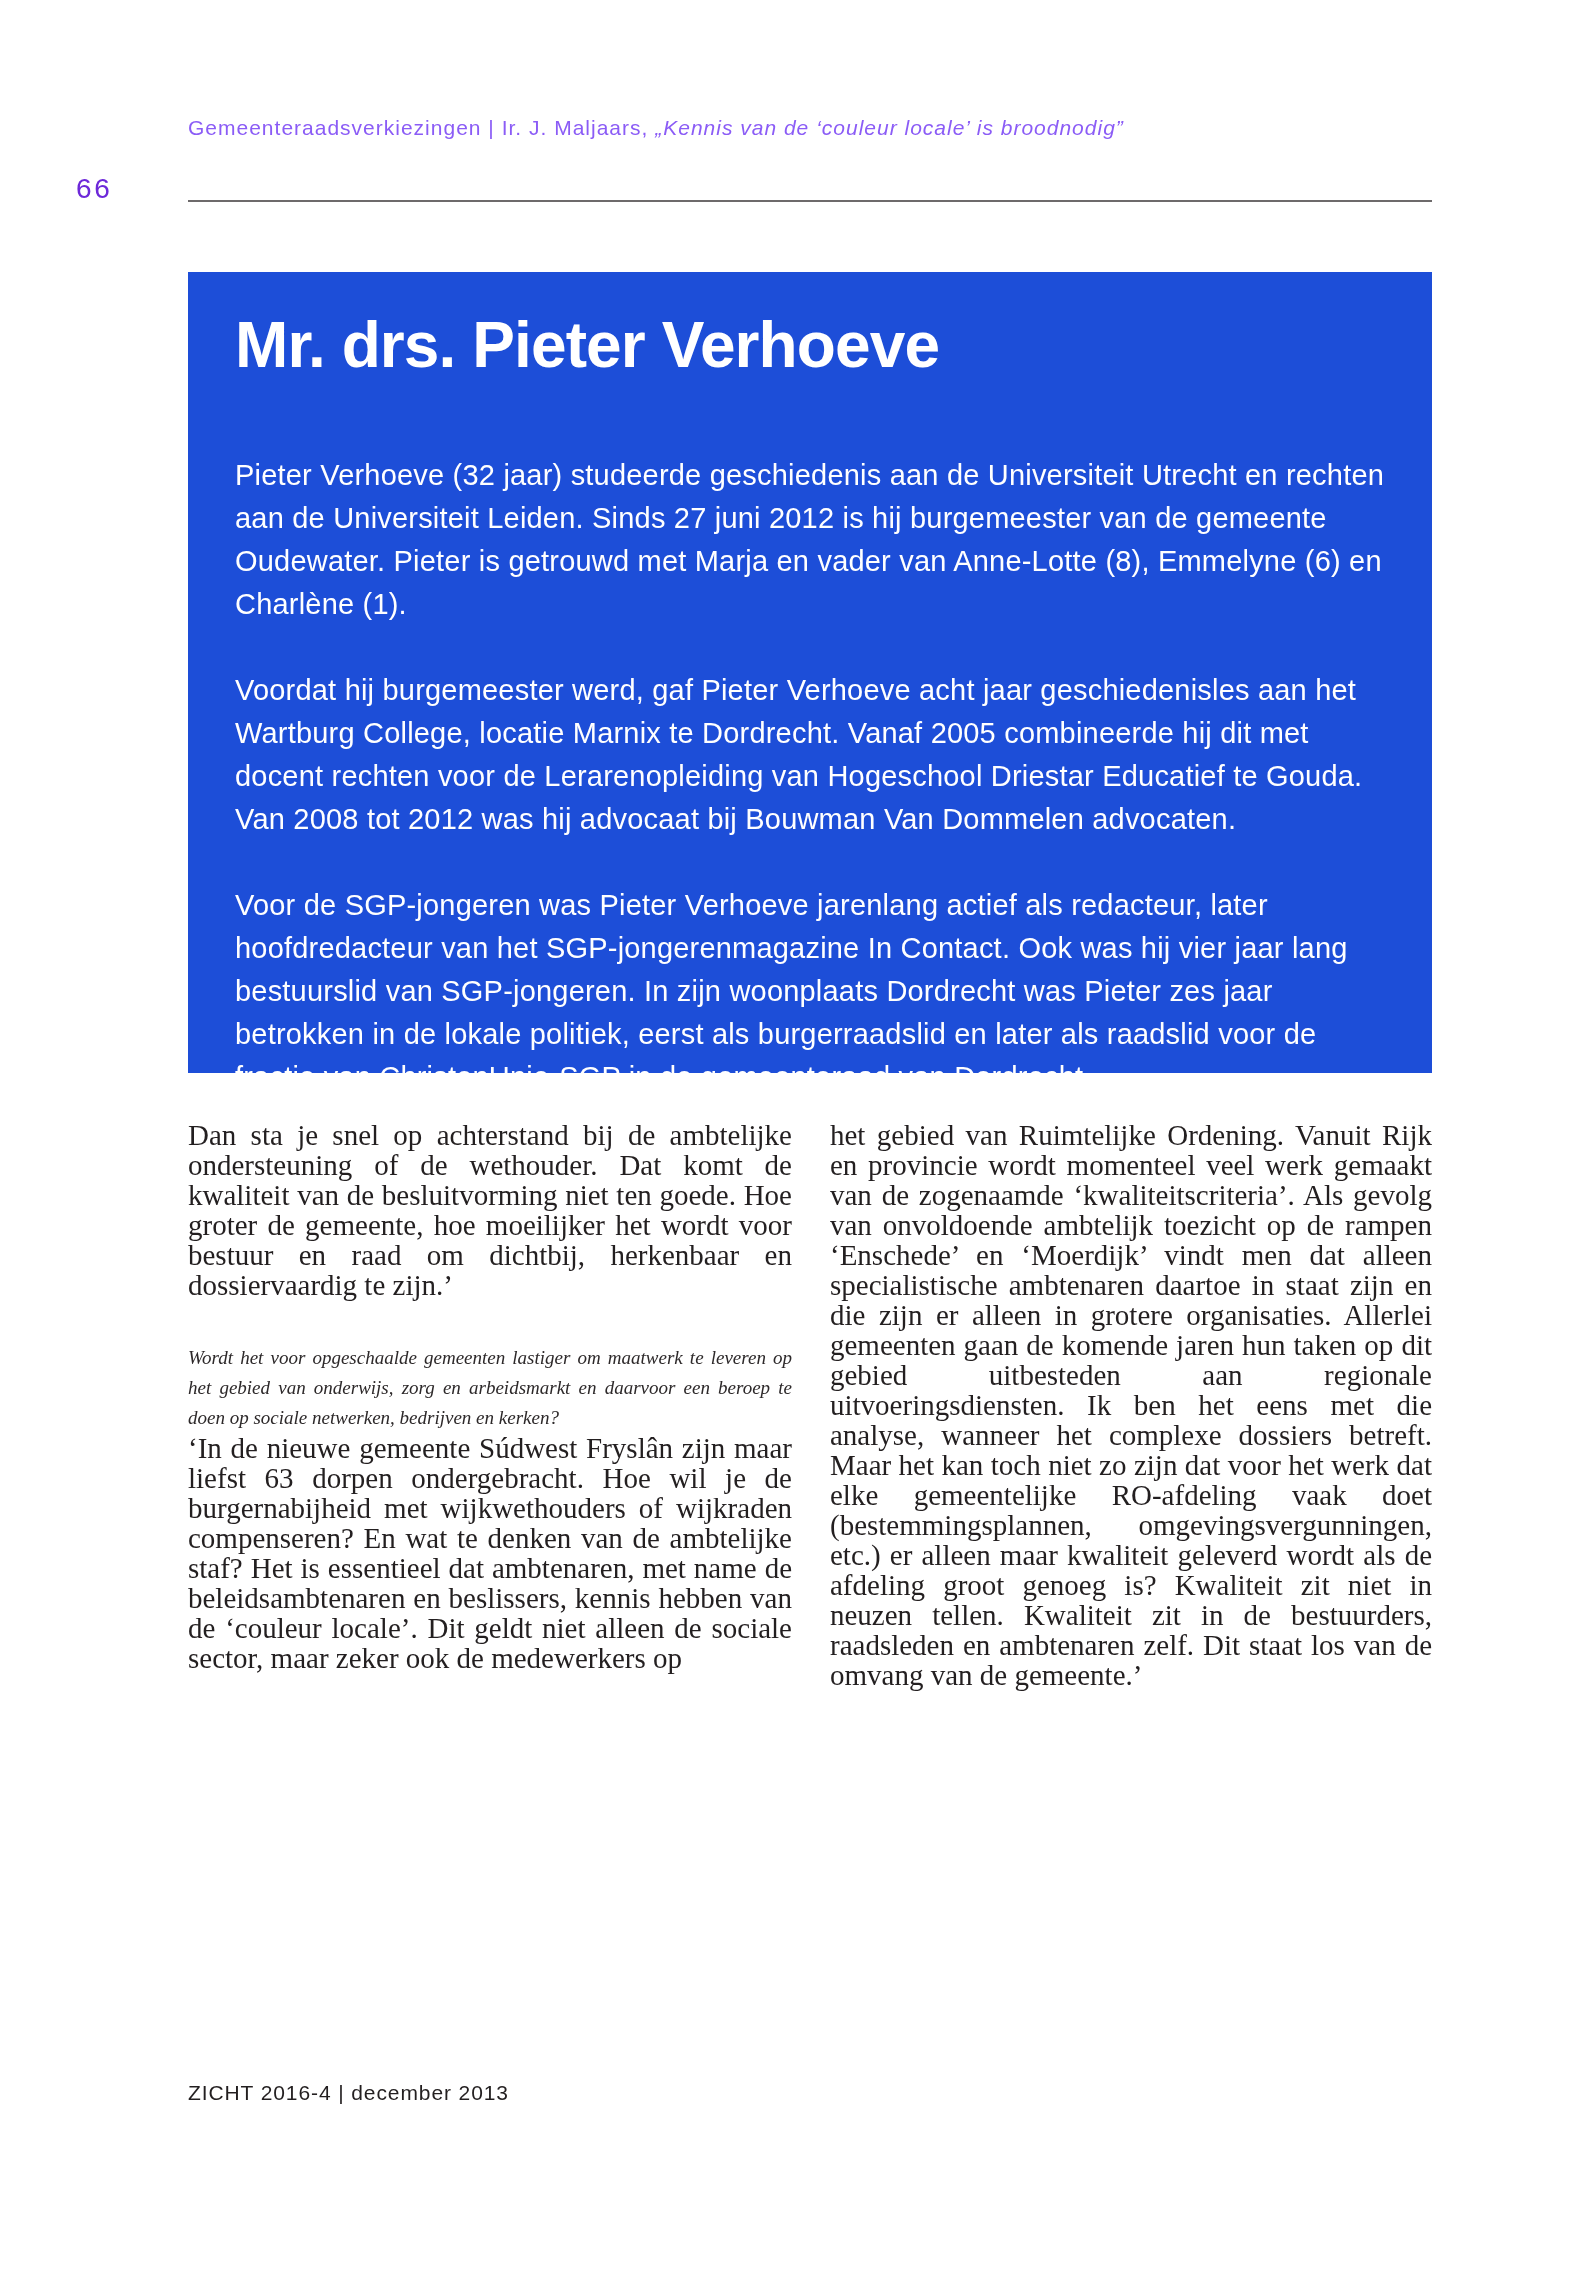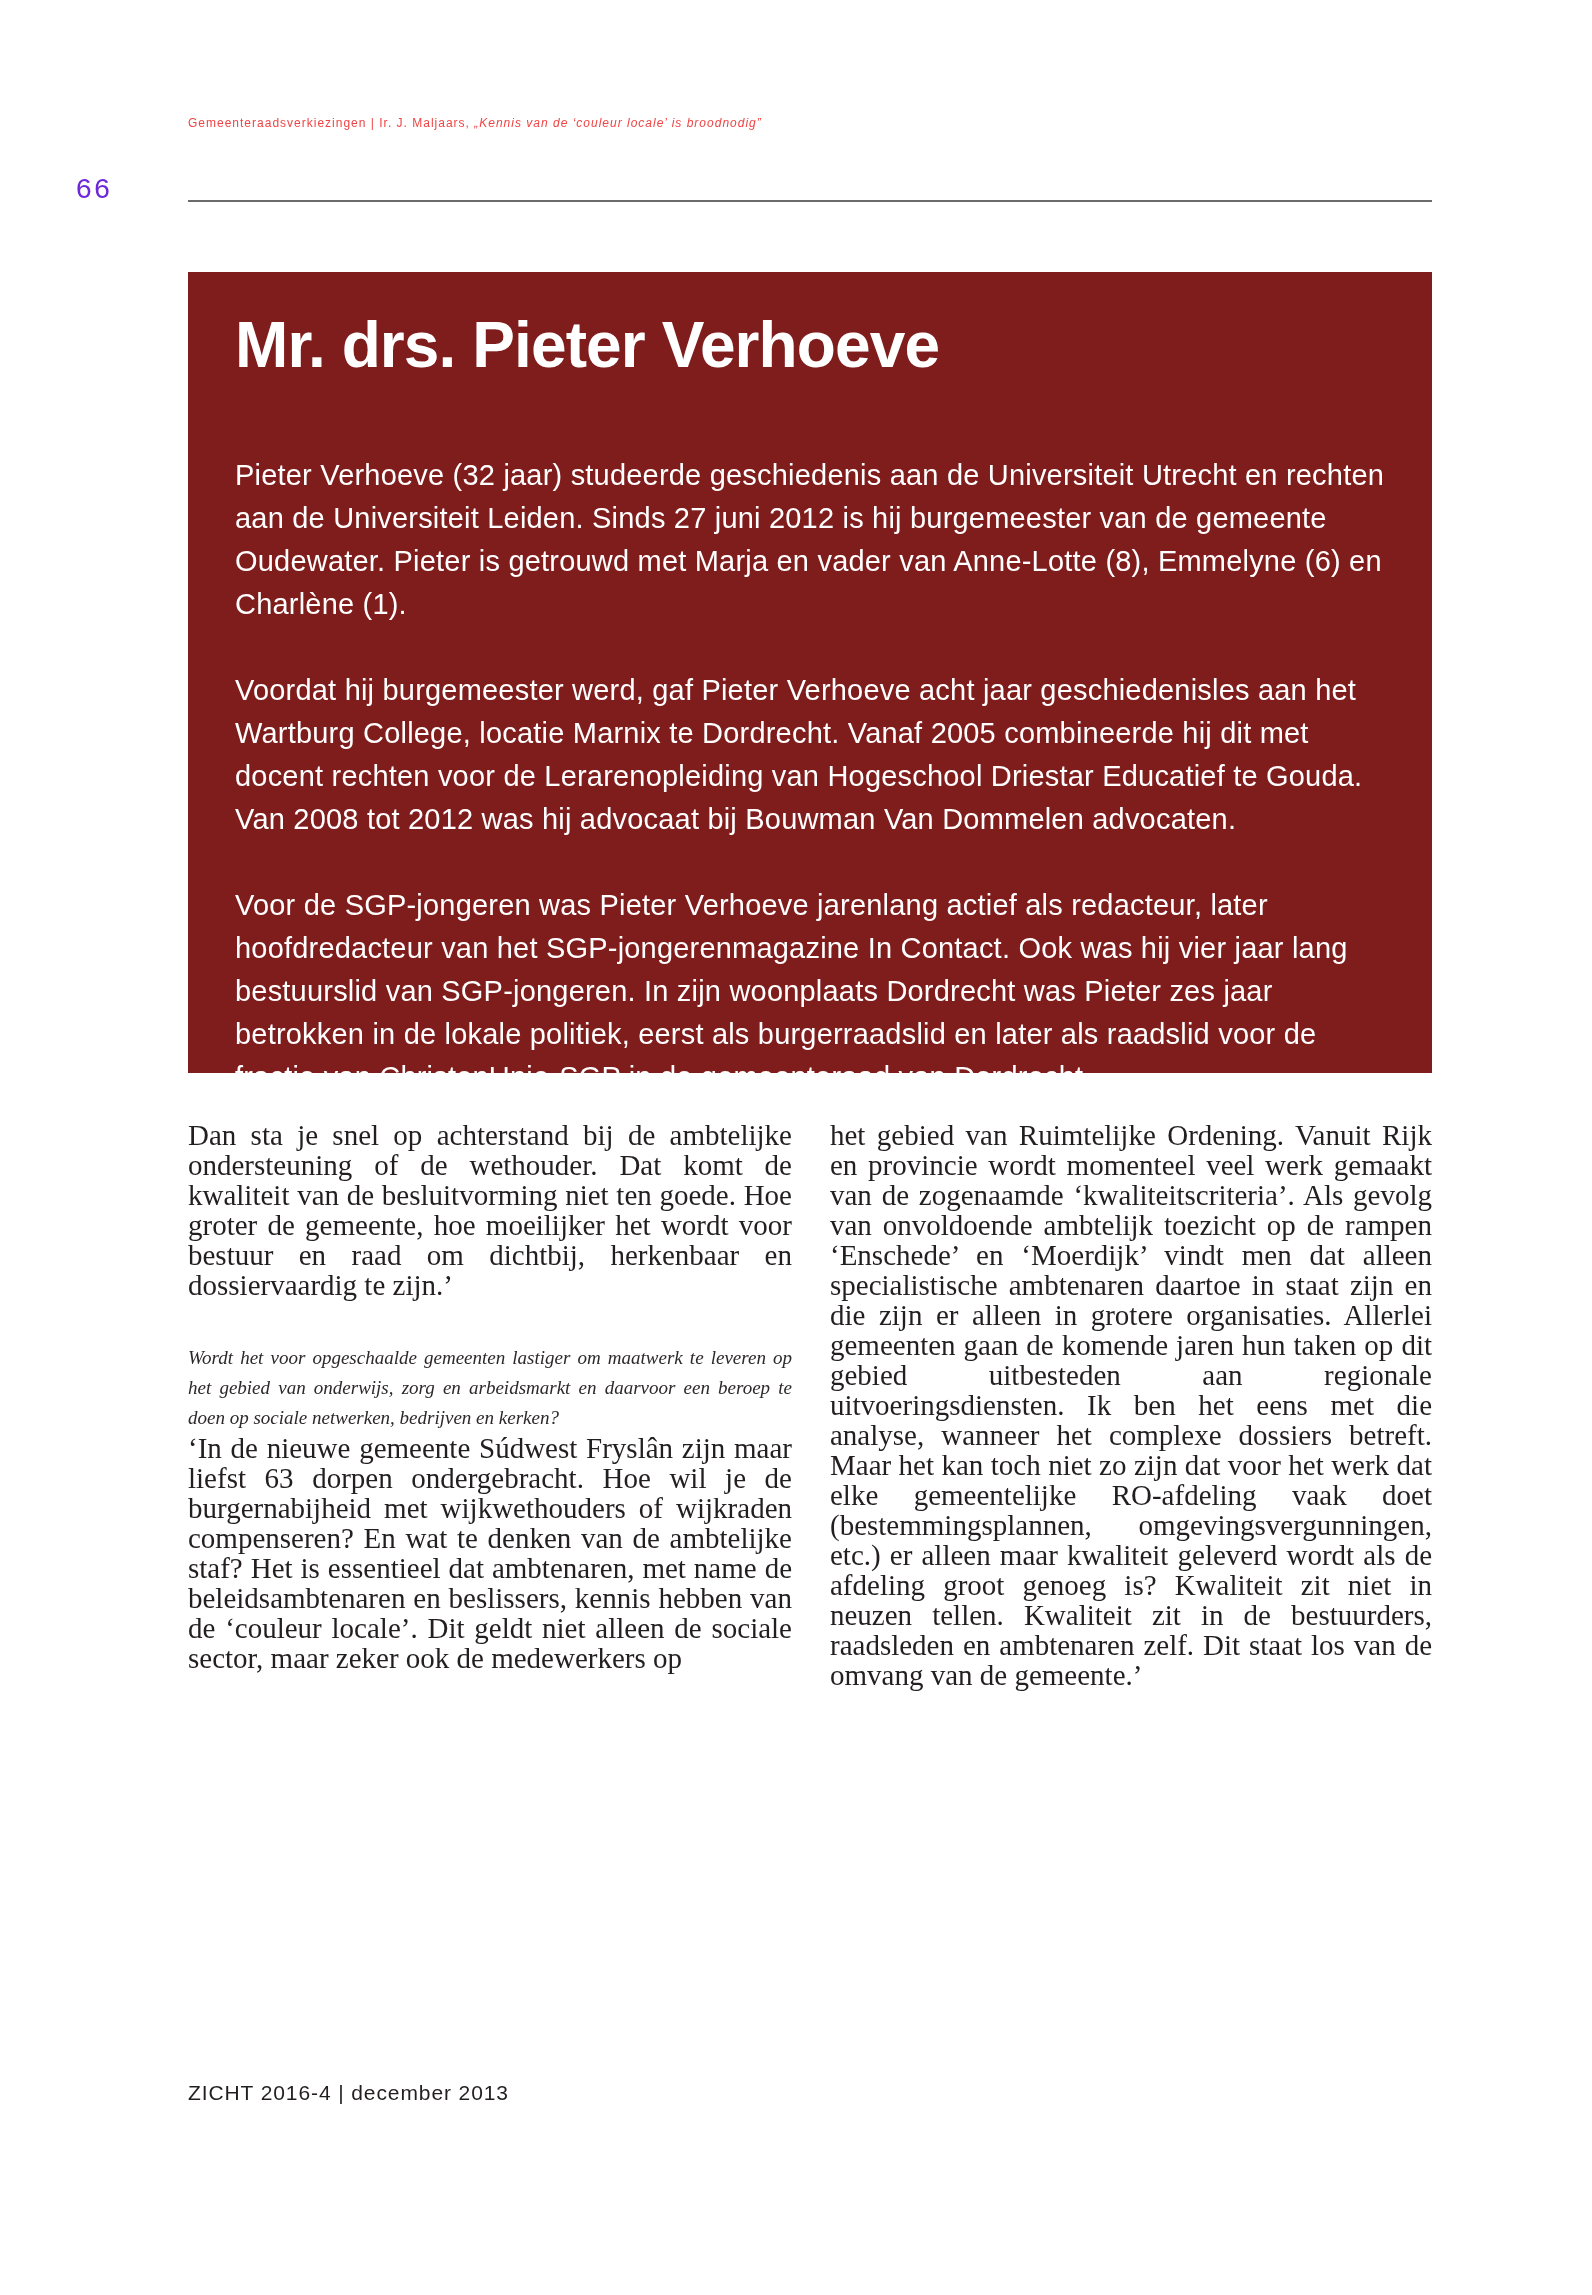--- a/index.html
+++ b/index.html
@@ -1,32 +1,32 @@
 <!DOCTYPE html>
 <html style="font-size:14px"><head>
 <meta charset="utf-8">
 <style>
   html, body { margin: 0; padding: 0; background: #ffffff; }
   body { width: 1592px; height: 2295px; position: relative; overflow: hidden; color: #231f20; }
   .header {
     position: absolute; left: 188px; top: 116px;
-    font-family: "Liberation Sans", sans-serif; font-size: 12px; letter-spacing: 1px;
-    color: #ef4444; white-space: nowrap;
+    font-family: "Liberation Sans", sans-serif; font-size: 21px; letter-spacing: 1px;
+    color: #8b5cf6; white-space: nowrap;
   }
   .header .it { font-style: italic; }
   .page-number {
     position: absolute; left: 76px; top: 173px;
     font-family: "Liberation Sans", sans-serif; font-size: 28px; letter-spacing: 2.6px; color: #6d28d9;
   }
   .rule {
     position: absolute; left: 188px; top: 200px; width: 1244px; height: 1.7px; background: #6d6a6b;
   }
   .bio-box {
     position: absolute; left: 188px; top: 272px; width: 1244px; height: 801px;
-    background: #7f1d1d; box-sizing: border-box; padding: 38px 47px 18px 47px; color: #ffffff;
+    background: #1d4ed8; box-sizing: border-box; padding: 38px 47px 18px 47px; color: #ffffff;
   }
   .bio-title {
     font-family: "Liberation Sans", sans-serif; font-weight: bold; font-size: 64px;
     letter-spacing: -0.9px; margin: 0; line-height: 1.1;
   }
   .bio-para {
     font-family: "Liberation Sans", sans-serif; font-size: 29px; line-height: 43px;
     margin: 0; letter-spacing: 0.2px;
   }
   .bio-para.p1 { margin-top: 74px; }

